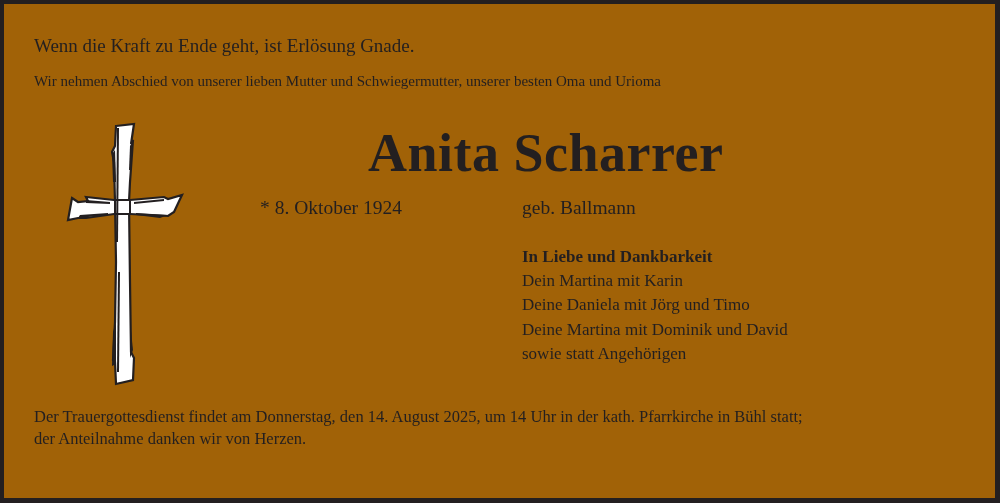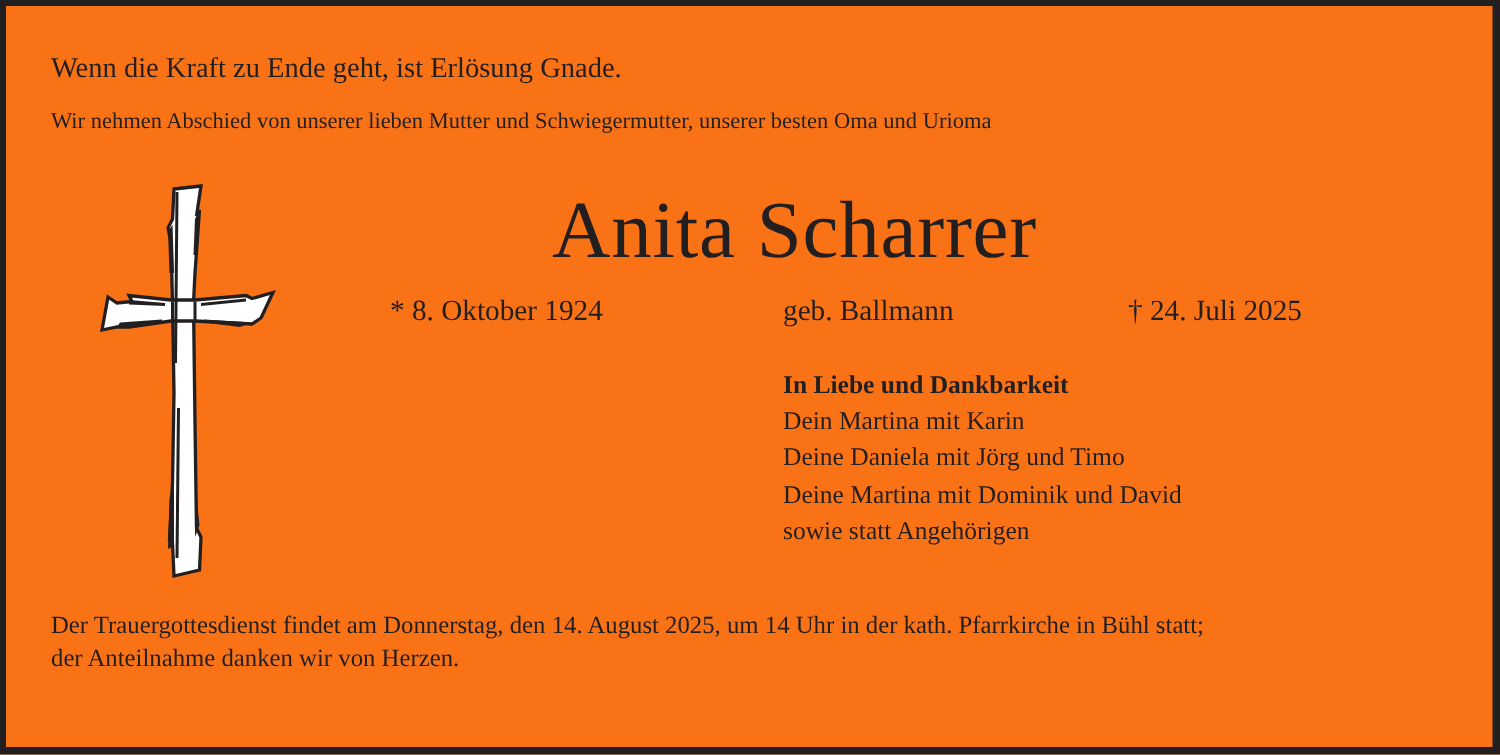--- a/index.html
+++ b/index.html
@@ -2,31 +2,31 @@
 <html><head>
 <meta charset="utf-8">
 <style>
   html, body { margin:0; padding:0; background:#ffffff; }
   body { width:1000px; height:503px; position:relative; overflow:hidden; }
   .frame {
     position:absolute; left:0; top:0; width:1000px; height:503px;
     box-sizing:border-box;
     border-top:4px solid #231f20; border-left:4px solid #231f20;
     border-right:5px solid #231f20; border-bottom:5px solid #231f20;
-    background:#f97316;
+    background:#a16207;
   }
   .txt {
     position:absolute; color:#231f20;
     font-family:"Liberation Serif","DejaVu Serif",serif;
     white-space:nowrap;
   }
   .motto { left:30px; top:31px; font-size:19px; }
   .intro { left:30px; top:69px; font-size:15px; }
   .name {
-    left:364px; top:118px; font-size:54px; font-weight:normal;
+    left:364px; top:118px; font-size:54px; font-weight:bold;
     letter-spacing:0.5px;
   }
   .dates { top:193px; font-size:19.5px; }
   .born { left:256px; }
   .maiden { left:518px; }
   .died { left:748px; }
   .mourners { position:absolute; left:518px; top:241px;
     font-family:"Liberation Serif","DejaVu Serif",serif; color:#231f20; font-size:17px; line-height:24.2px; }
   .mourners .head { font-weight:bold; }
   .mourners div { white-space:nowrap; }
@@ -69,21 +69,20 @@
         <path d="M51 79 L51 92"></path>
         <path d="M66 79 L66 92"></path>
       </g>
     </svg>
   </div>
 
   <div class="txt name">Anita Scharrer</div>
 
   <div class="txt dates born">* 8. Oktober 1924</div>
   <div class="txt dates maiden">geb. Ballmann</div>
-  <div class="txt dates died">† 24. Juli 2025</div>
 
   <div class="mourners">
     <div class="head">In Liebe und Dankbarkeit</div>
     <div>Dein Martina mit Karin</div>
     <div>Deine Daniela mit Jörg und Timo</div>
     <div>Deine Martina mit Dominik und David</div>
     <div>sowie statt Angehörigen</div>
   </div>
 
   <div class="notice">

